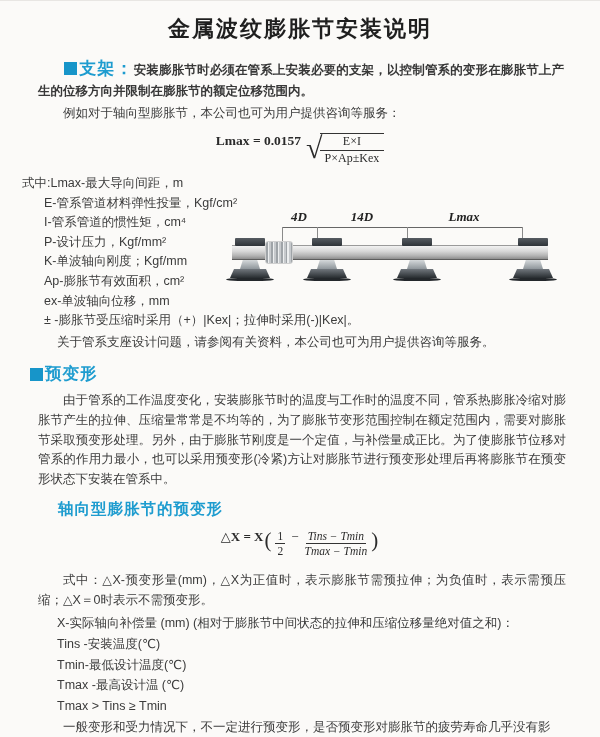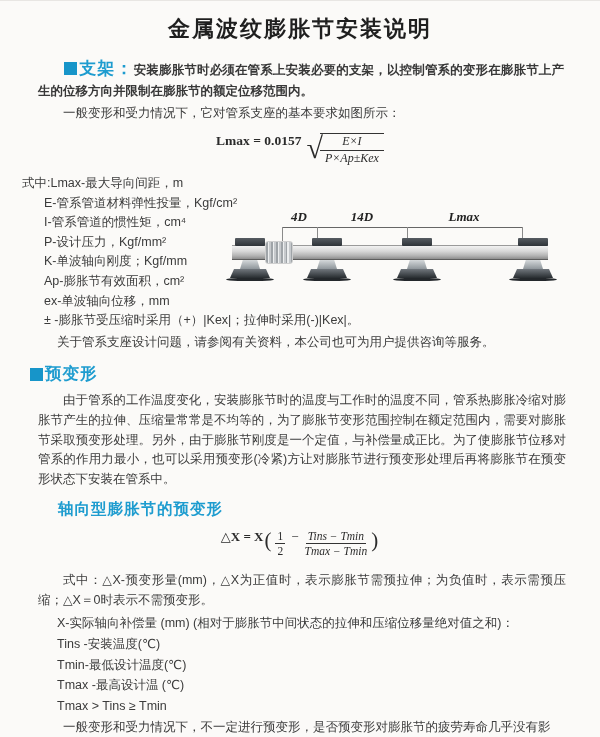--- a/index.html
+++ b/index.html
@@ -47,21 +47,21 @@
     display: flex; justify-content: center; align-items: flex-start;
     font-family: "Liberation Serif", "DejaVu Serif", serif;
     color: #2b2b2b;
   }
   .formula1 { margin-top: 9px; height: 36px; }
   .f-prefix { font-weight: bold; font-size: 13.5px; margin-right: 5px; }
   .radical { font-size: 30px; line-height: 0.8; margin-right: -3px; transform: translateY(3px); }
   .sqrt-frac {
     display: inline-flex; flex-direction: column; align-items: center;
     border-top: 1.6px solid #333;
-    font-style: italic; font-size: 12px; line-height: 1.3;
+    font-size: 12px; line-height: 1.3;
   }
   .sqrt-frac .num { padding: 0 12px; }
   .sqrt-frac .den { border-top: 1px solid #333; padding: 0 5px; }
 
   .defs { position: relative; margin: 5px 15px 0 22px; min-height: 157px; }
   .def-line { line-height: 19.6px; padding-left: 22px; white-space: nowrap; }
   .def-line.first { padding-left: 0; }
   .consult { margin: 1px 36px 0 38px; padding-left: 19px; line-height: 20px; }
 
   
@@ -135,21 +135,21 @@
   .gen-note { margin: 0 34px 0 38px; text-indent: 2em; line-height: 20.5px; }
 </style>
 </head>
 <body>
 
 <h1 class="page-title">金属波纹膨胀节安装说明</h1>
 
 <p class="intro">
   <span class="sq"></span><span class="runin-label">支架：</span><span>安装膨胀节时必须在管系上安装必要的支架，以控制管系的变形在膨胀节上产生的位移方向并限制在膨胀节的额定位移范围内。</span>
 </p>
-<p class="example">一般变形和受力情况下，它对管系支座的基本要求如图所示：</p>
+<p class="example">例如对于轴向型膨胀节，本公司也可为用户提供咨询等服务：</p>
 
 <div class="formula-row formula1">
   <span class="f-prefix">Lmax = 0.0157</span>
   <span class="radical">√</span>
   <span class="sqrt-frac">
     <span class="num">E×I</span>
     <span class="den">P×Ap±Kex</span>
   </span>
 </div>
 

